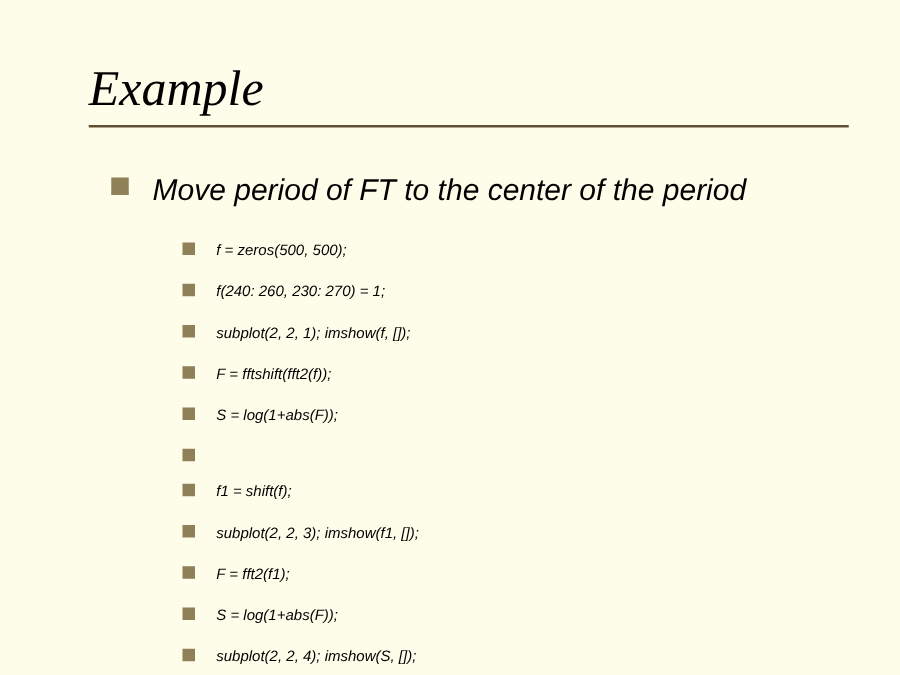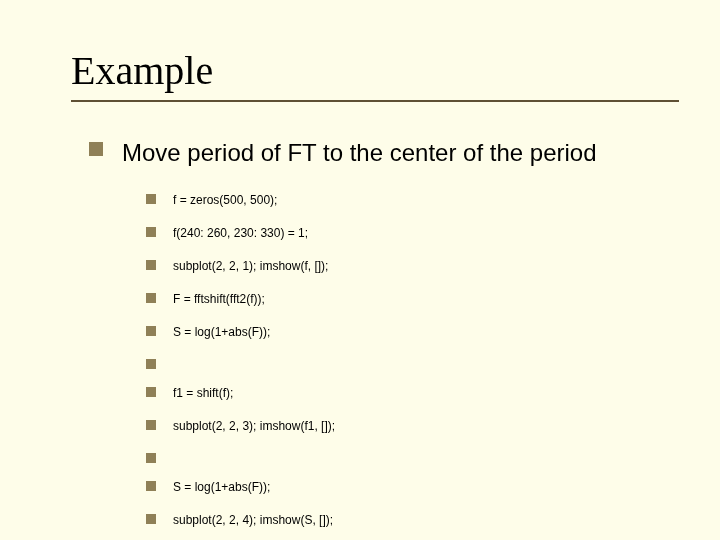--- a/index.html
+++ b/index.html
@@ -1,15 +1,15 @@
 <!DOCTYPE html>
 <html><head>
 <meta charset="utf-8">
 <style>
-  * { box-sizing: border-box; margin: 5px; padding: 0; }
+  * { box-sizing: border-box; margin: 5px; padding: 0; font-style: italic; }
   html, body { width: 720px; height: 540px; overflow: hidden; }
   body {
     background: #fefde9;
     font-family: Arial, Helvetica, sans-serif;
     color: #000;
     padding: 32px 56px 40px 56px;
     position: relative;
   }
   .title {
     font-family: "Times New Roman", Times, serif;
@@ -72,21 +72,21 @@
   <div>Move period of FT to the center of the period</div>
 </div>
 
 <div class="level2-wrap">
   <div class="level2">
     <div class="square"></div>
     <div>f = zeros(500, 500);</div>
   </div>
   <div class="level2">
     <div class="square"></div>
-    <div>f(240: 260, 230: 330) = 1;</div>
+    <div>f(240: 260, 230: 270) = 1;</div>
   </div>
   <div class="level2">
     <div class="square"></div>
     <div>subplot(2, 2, 1); imshow(f, []);</div>
   </div>
   <div class="level2">
     <div class="square"></div>
     <div>F = fftshift(fft2(f));</div>
   </div>
   <div class="level2">
@@ -99,20 +99,21 @@
   <div class="level2">
     <div class="square"></div>
     <div>f1 = shift(f);</div>
   </div>
   <div class="level2">
     <div class="square"></div>
     <div>subplot(2, 2, 3); imshow(f1, []);</div>
   </div>
   <div class="level2">
     <div class="square"></div>
+    <div>F = fft2(f1);</div>
   </div>
   <div class="level2">
     <div class="square"></div>
     <div>S = log(1+abs(F));</div>
   </div>
   <div class="level2">
     <div class="square"></div>
     <div>subplot(2, 2, 4); imshow(S, []);</div>
   </div>
 </div>

